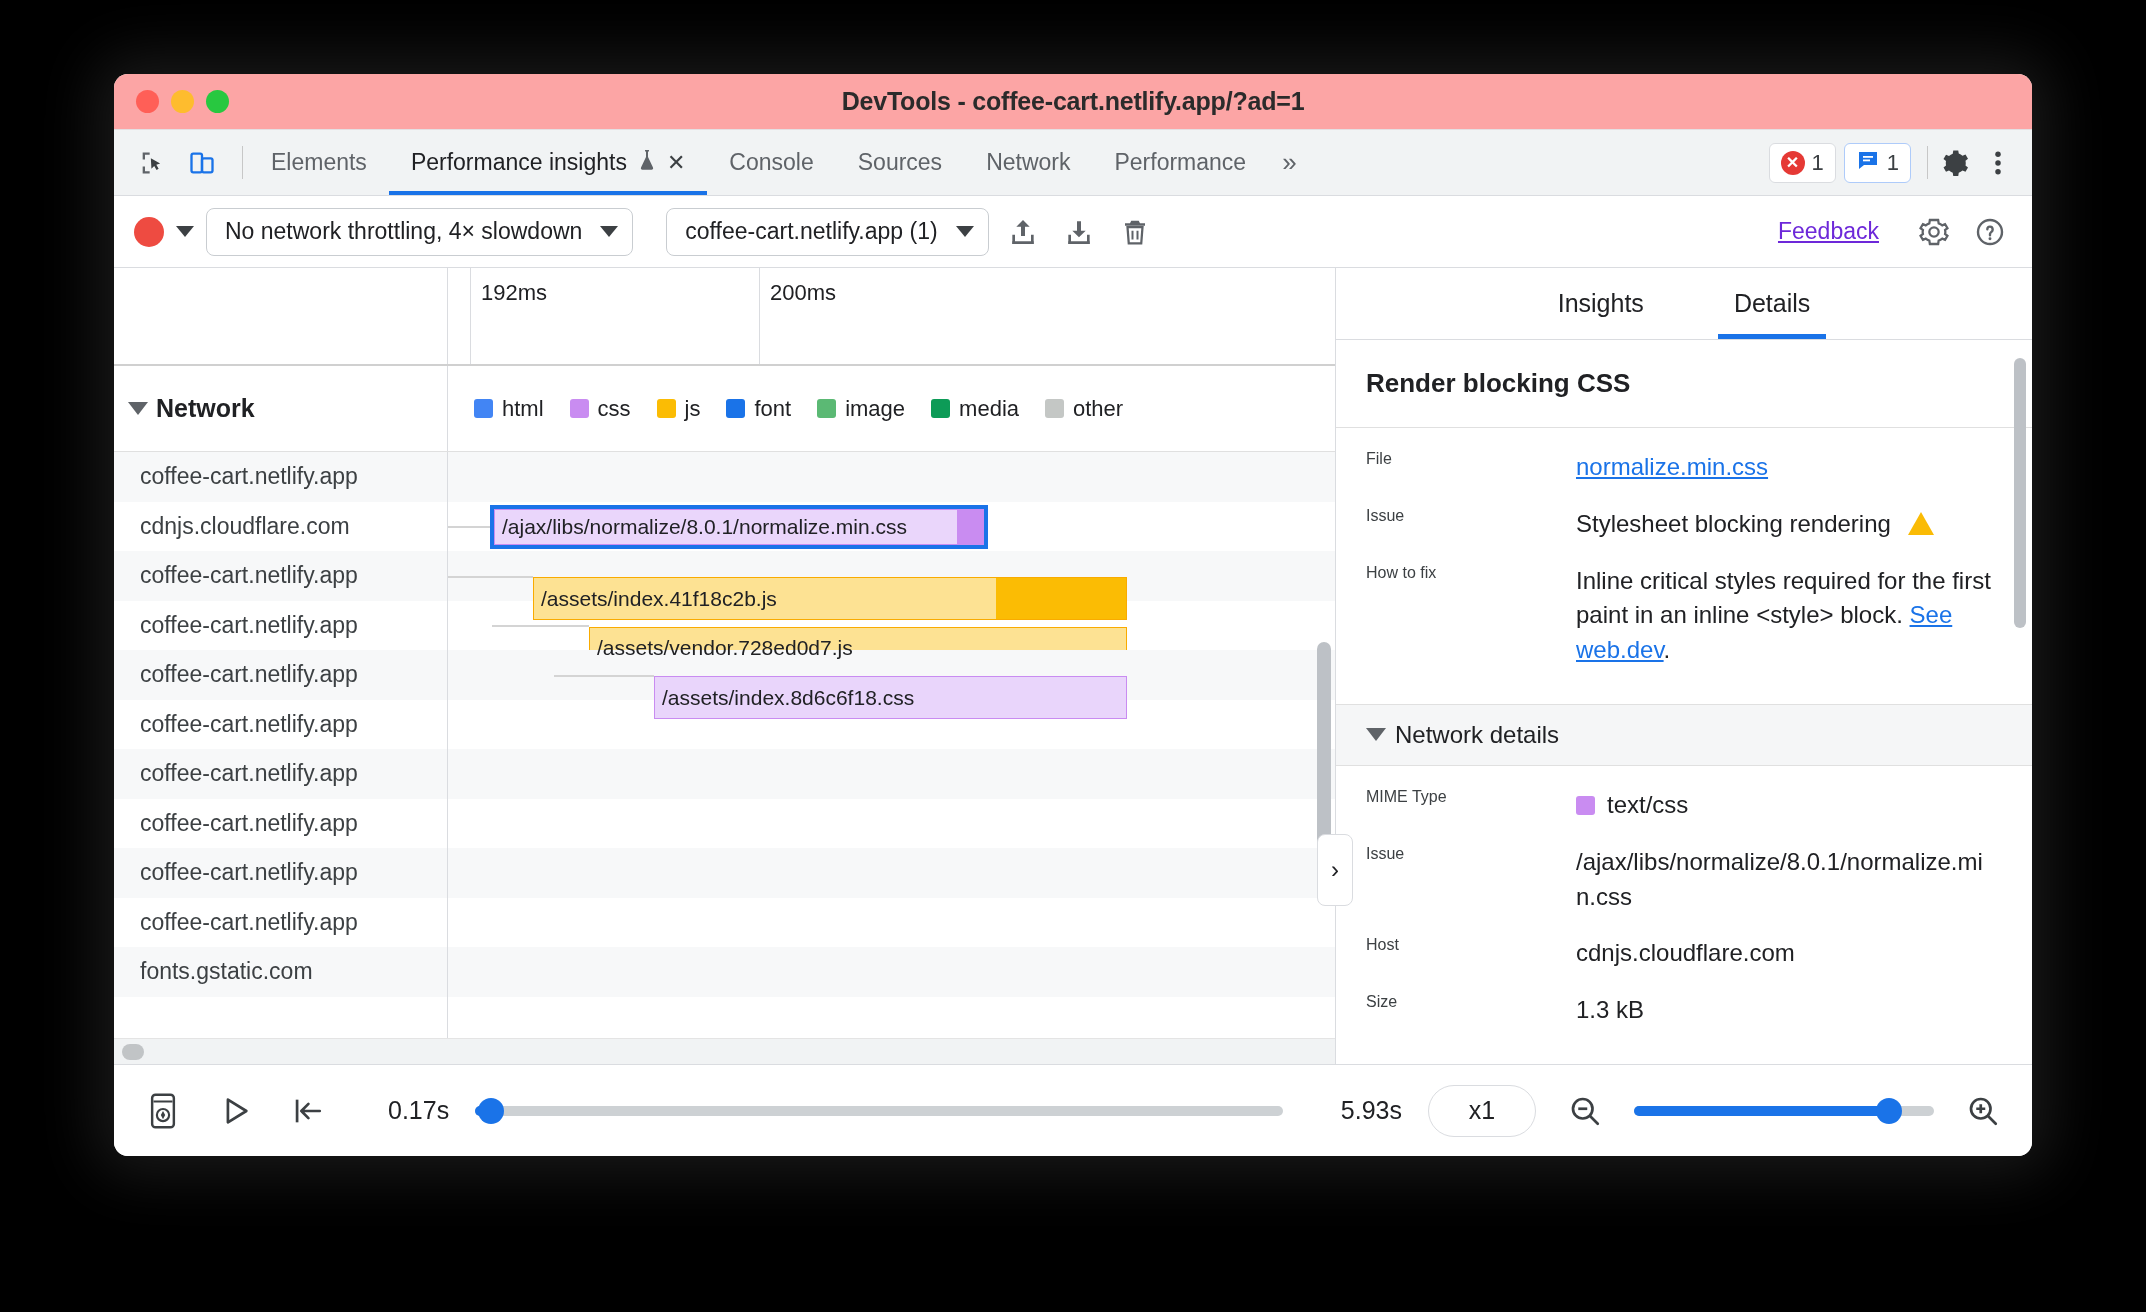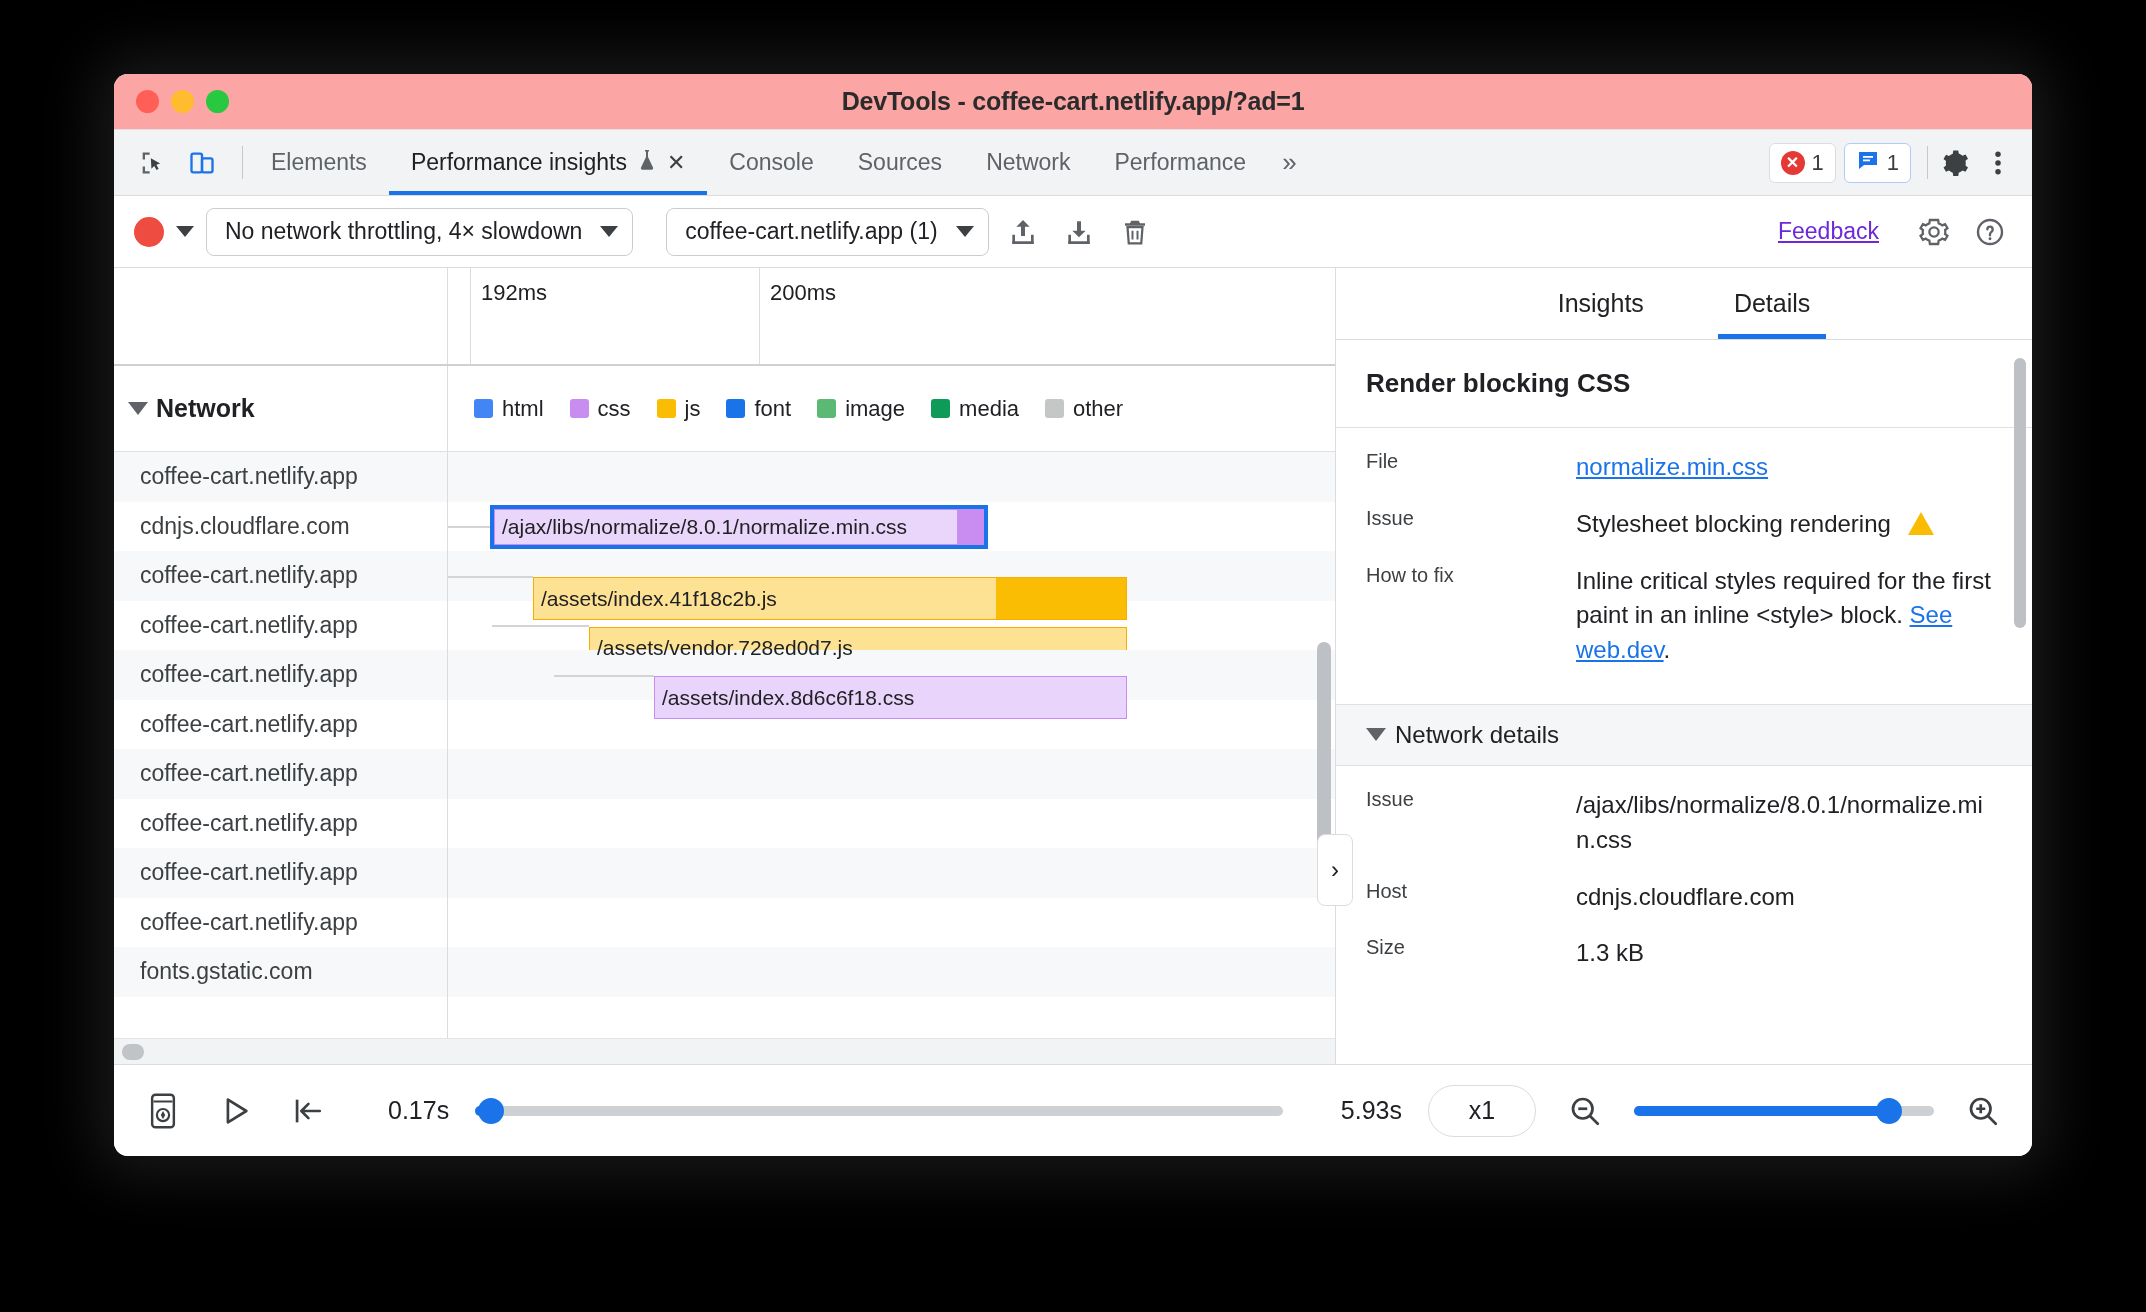--- a/index.html
+++ b/index.html
@@ -140,21 +140,21 @@
   .rp-tabs { height: 72px; flex: none; display: flex; align-items: stretch; justify-content: center; gap: 46px; border-bottom: 1px solid #dadce0; background: #fff; }
   .rp-tab {
     display: flex; align-items: center; font-size: 25px; color: #202124;
     position: relative; padding: 0 22px; cursor: pointer;
   }
   .rp-tab.active { font-weight: normal; }
   .rp-tab.active::after { content: ""; position: absolute; left: 6px; right: 6px; bottom: 0; height: 5px; background: #1a73e8; }
   .rp-body { flex: 1; overflow: hidden; position: relative; }
   .rp-title { padding: 28px 30px; font-size: 26px; font-weight: bold; color: #202124; border-bottom: 1px solid #e0e0e0; }
   .kv { display: flex; padding: 0 30px; margin-top: 22px; }
-  .kv .k { width: 210px; flex: none; font-size: 20px; color: #3c4043; }
+  .kv .k { width: 210px; flex: none; font-size: 16px; color: #3c4043; }
   .kv .v { flex: 1; font-size: 24px; color: #202124; line-height: 1.45; }
   .kv .v a, .link { color: #1a73e8; text-decoration: underline; cursor: pointer; }
   .warn-tri {
     display: inline-block; width: 0; height: 0; vertical-align: -3px; margin-left: 10px;
     border-left: 13px solid transparent; border-right: 13px solid transparent; border-bottom: 23px solid #fabb05;
     position: relative;
   }
   .section-head {
     display: flex; align-items: center; gap: 9px; margin-top: 36px;
     padding: 16px 30px; background: #f5f6f7; border-top: 1px solid #e0e0e0; border-bottom: 1px solid #e0e0e0;
@@ -493,20 +493,26 @@
           <div class="v">
             <span>Inline critical styles required for the first paint in an inline &lt;style&gt; block. </span><span class="link">See web.dev</span><span>.</span>
           </div>
         </div>
 
         <div class="section-head">
           <span class="tri"></span>
           <span>Network details</span>
         </div>
 
+        <div class="kv">
+          <div class="k">MIME Type</div>
+          <div class="v">
+            <span class="mime-sw" style="background:#c98cf1"></span><span>text/css</span>
+          </div>
+        </div>
 
         <div class="kv">
           <div class="k">Issue</div>
           <div class="v" style="word-break:break-all;">/ajax/libs/normalize/8.0.1/normalize.min.css</div>
         </div>
 
         <div class="kv">
           <div class="k">Host</div>
           <div class="v">cdnjs.cloudflare.com</div>
         </div>

